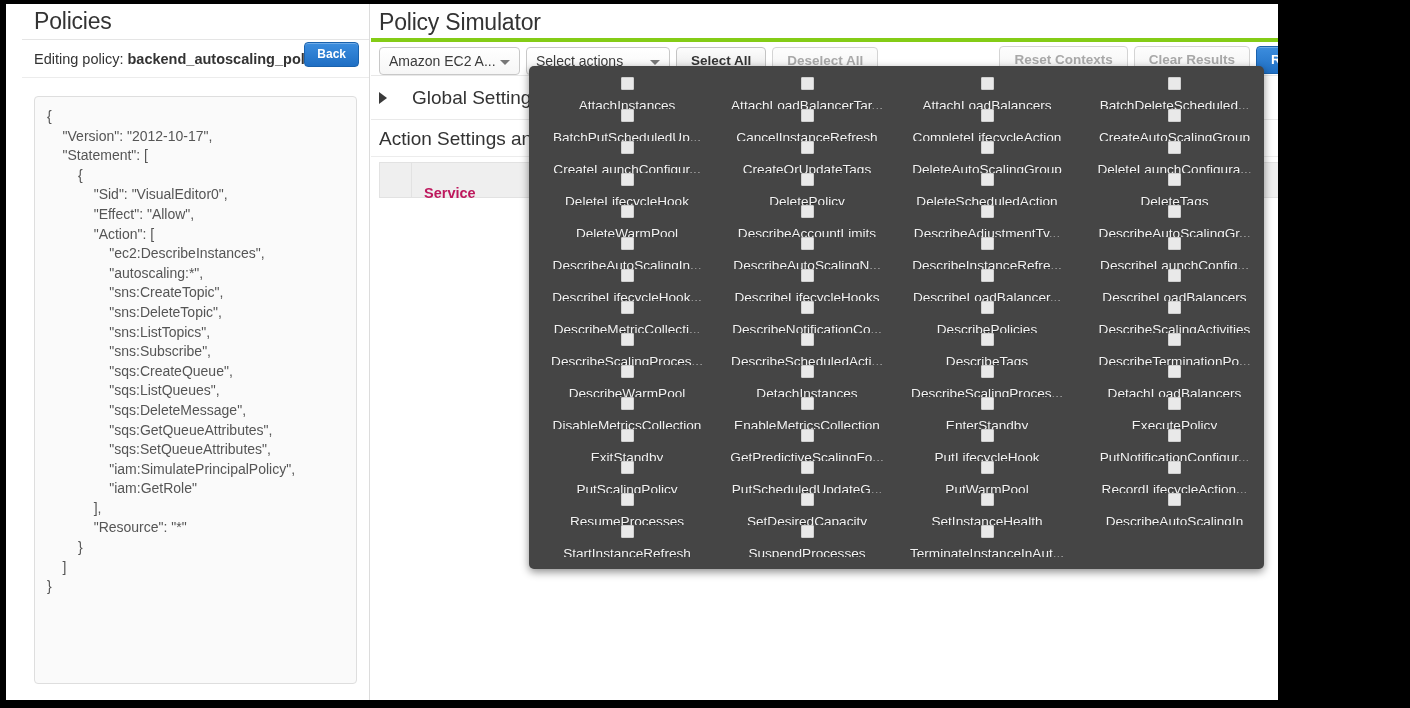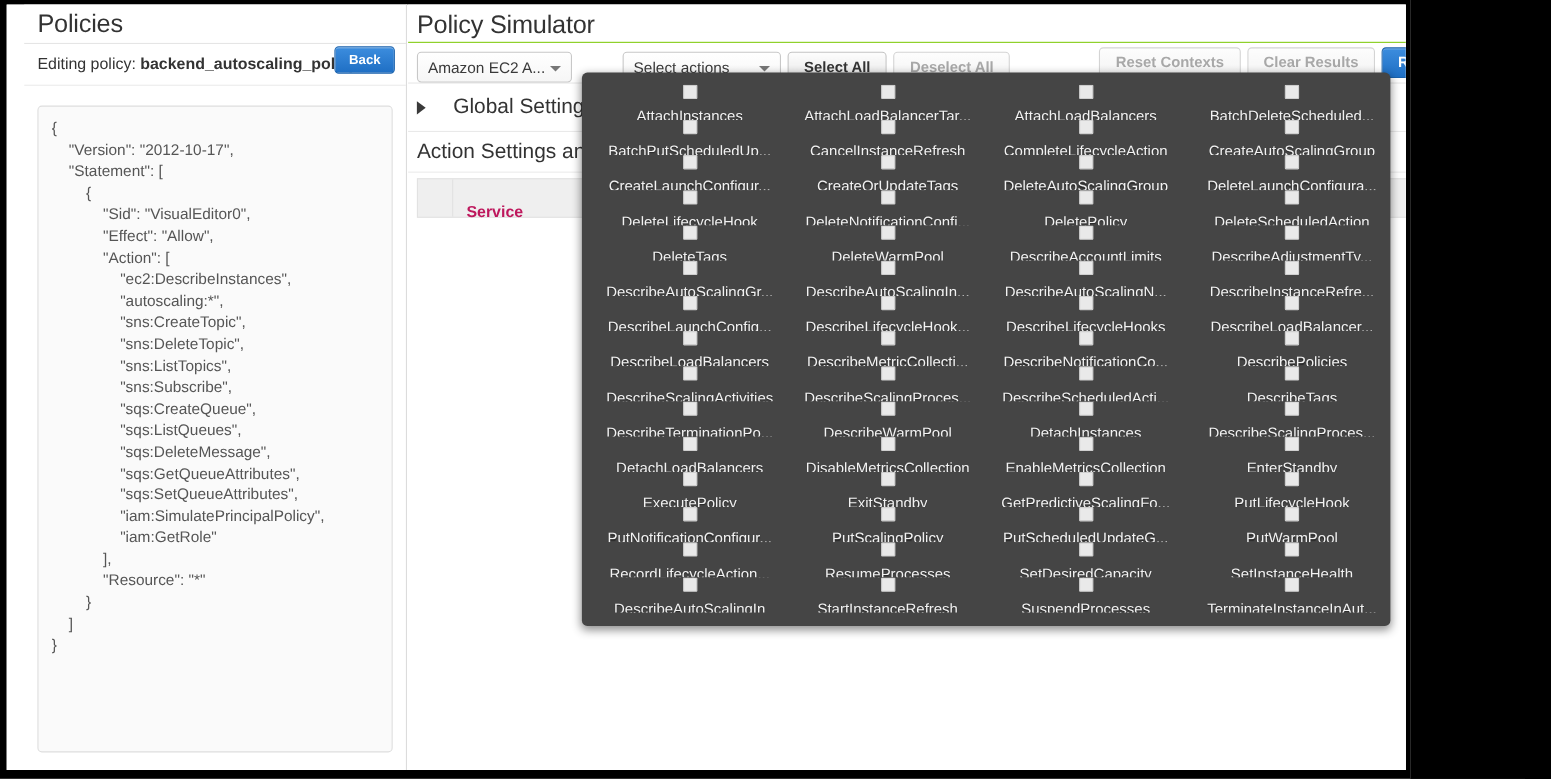--- a/index.html
+++ b/index.html
@@ -102,43 +102,43 @@
   .sim-title {
     font-size: 23px;
     color: #333;
     padding: 2px 0 0 8px;
     line-height: 32px;
     letter-spacing: -0.2px;
   }
   .toolbar {
     position: relative;
     height: 38px;
-    border-top: 1px solid #84cc16;
+    border-top: 4px solid #84cc16;
     border-bottom: 1px solid #e8e8e8;
     padding: 4px 8px 0 8px;
     display: flex;
-    align-items: flex-end;
+    align-items: center;
     gap: 6px;
   }
   .select-ctl {
     position: relative;
     background: linear-gradient(to bottom,#ffffff 0%, #f6f6f6 100%);
     border: 1px solid #c8c8c8;
     border-radius: 4px;
     height: 28px;
     line-height: 26px;
     font-size: 14px;
     color: #3a3a3a;
     padding: 0 26px 0 9px;
     cursor: pointer;
     white-space: nowrap;
     overflow: hidden;
   }
   .select-ctl.w1 { width: 141px; }
-  .select-ctl.w2 { width: 144px; margin-left: 40px; }
+  .select-ctl.w2 { width: 144px; }
   .caret {
     position: absolute;
     right: 9px; top: 12px;
     width: 0; height: 0;
     border-left: 5px solid transparent;
     border-right: 5px solid transparent;
     border-top: 5px solid #777;
   }
   .btn {
     height: 28px;
@@ -392,24 +392,20 @@
             <div class="menu-item">
               <span class="cb"></span>
               <span class="menu-label">DeleteLaunchConfigura...</span>
             </div>
             <div class="menu-item">
               <span class="cb"></span>
               <span class="menu-label">DeleteLifecycleHook</span>
             </div>
             <div class="menu-item">
               <span class="cb"></span>
-              <span class="menu-label">DeleteNotificationConfi...</span>
-            </div>
-            <div class="menu-item">
-              <span class="cb"></span>
               <span class="menu-label">DeletePolicy</span>
             </div>
             <div class="menu-item">
               <span class="cb"></span>
               <span class="menu-label">DeleteScheduledAction</span>
             </div>
             <div class="menu-item">
               <span class="cb"></span>
               <span class="menu-label">DeleteTags</span>
             </div>

